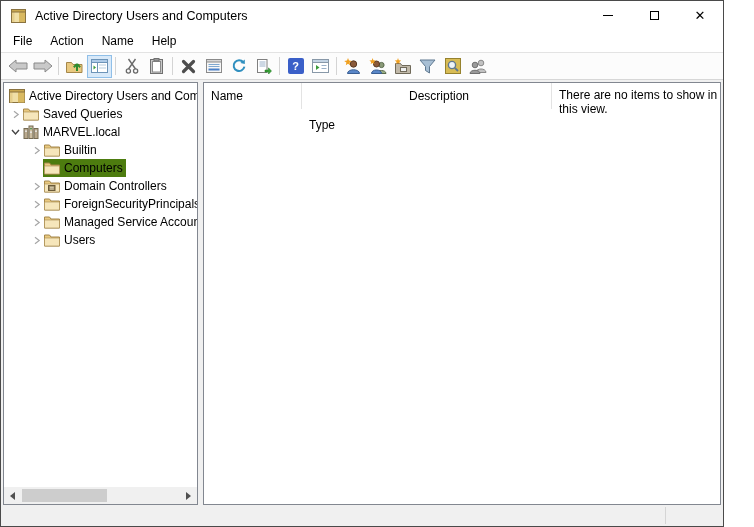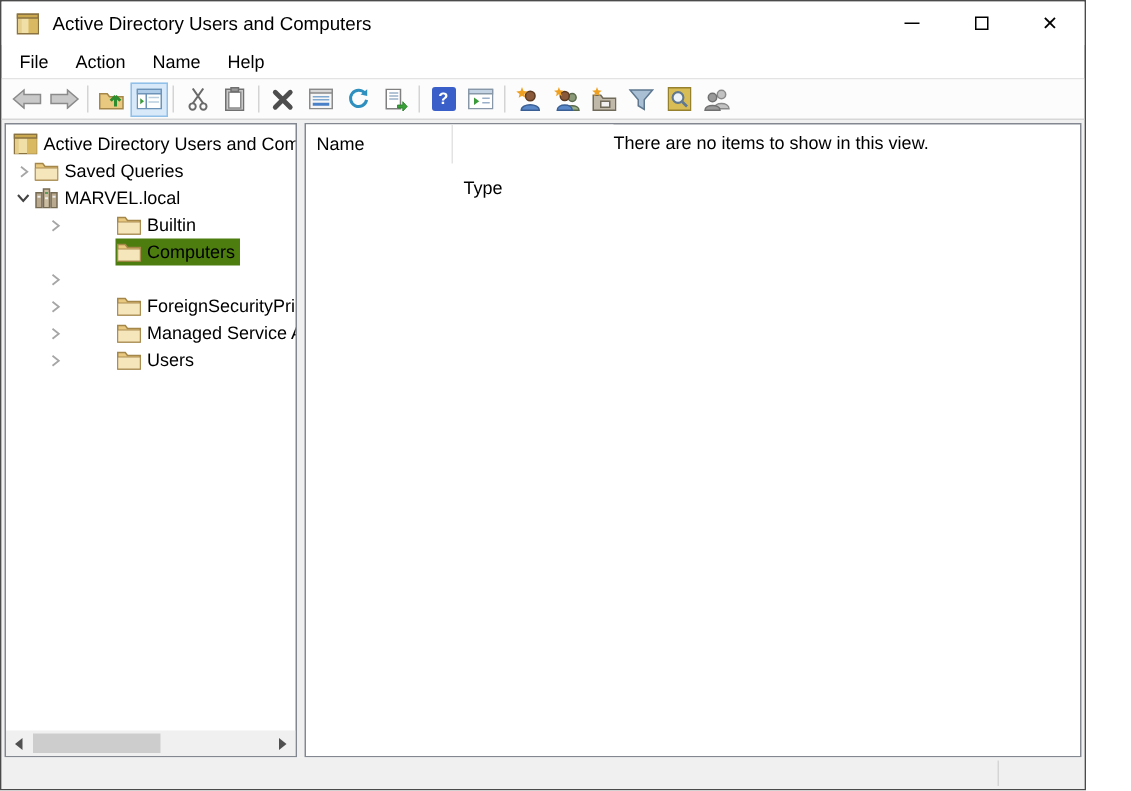--- a/index.html
+++ b/index.html
@@ -38,21 +38,21 @@
   .content { flex: 1 1 auto; background: #f0f0f0; display: flex; padding: 2px 2px 0 2px; gap: 5px; overflow: hidden; }
   .pane { background: #fff; border: 1px solid #828790; height: 423px; }
   .tree-pane { width: 195px; flex: 0 0 auto; position: relative; overflow: hidden; }
   .list-pane { flex: 1 1 auto; display: flex; flex-direction: row; }
 
   
   .tree { padding-top: 4px; overflow: hidden; height: 404px; }
   .tree-row { display: flex; align-items: center; height: 18px; white-space: nowrap; cursor: default; }
   .lvl0 { padding-left: 4px; }
   .lvl1 { padding-left: 5px; }
-  .lvl2 { padding-left: 26px; gap: 34px; }
+  .lvl2 { padding-left: 26px; }
   .chev { width: 13px; height: 16px; display: inline-flex; align-items: center; justify-content: center; flex: 0 0 auto; }
   .row-content { display: inline-flex; align-items: center; padding: 1px 3px 1px 1px; gap: 4px; }
   .row-content.sel { background: #4d7c0f; }
   .tree-ic { width: 16px; height: 14px; flex: 0 0 auto; display: inline-flex; }
   .tree-lbl { line-height: 16px; }
 
   
   .hscroll { position: absolute; left: 0; right: 0; bottom: 0; height: 17px; background: #f0f0f0; display: flex; align-items: center; }
   .hs-arrow { width: 17px; height: 17px; display: flex; align-items: center; justify-content: center; }
   .tri-left { width: 0; height: 0; border-style: solid; border-width: 4px 5px 4px 0; border-color: transparent #505050 transparent transparent; }
@@ -313,20 +313,30 @@
             <span class="tree-lbl">Computers</span>
           </span>
         </div>
 
         <div class="tree-row lvl2">
           <span class="chev">
             <svg width="8" height="9" viewBox="0 0 8 9">
                 <path d="M2 1.2 L6.2 4.5 L2 7.8" fill="none" stroke="#a6a6a6" stroke-width="1.2"></path>
               </svg>
           </span>
+          <span class="row-content">
+            <svg class="tree-ic" viewBox="0 0 16 13">
+              <path d="M.5 1.5h5l1.5 2h8.5v9H.5z" fill="#e9c980" stroke="#a5874a"></path>
+              <path d="M.5 4.5h15v8H.5z" fill="#f6e6bb" stroke="#a5874a" stroke-width="0.6"></path>
+              <rect x="4.5" y="6" width="6.5" height="5" fill="#8d7b55" stroke="#6a5a3a"></rect>
+              <rect x="5.8" y="7.2" width="4" height="1" fill="#e8e0c8"></rect>
+              <rect x="5.8" y="9" width="4" height="1" fill="#e8e0c8"></rect>
+            </svg>
+            <span class="tree-lbl">Domain Controllers</span>
+          </span>
         </div>
 
         <div class="tree-row lvl2">
           <span class="chev">
             <svg width="8" height="9" viewBox="0 0 8 9">
                 <path d="M2 1.2 L6.2 4.5 L2 7.8" fill="none" stroke="#a6a6a6" stroke-width="1.2"></path>
               </svg>
           </span>
           <span class="row-content">
             <svg class="tree-ic" viewBox="0 0 16 13">
@@ -379,20 +389,21 @@
         <div class="hs-arrow">
             <span class="tri-right"></span>
           </div>
       </div>
     </div>
 
     <div class="pane list-pane">
       <div class="list-header">
         <div class="col col-name">Name</div>
         <div class="col col-type">Type</div>
+        <div class="col col-desc">Description</div>
         <div class="col col-rest"></div>
       </div>
       <div class="empty-msg">There are no items to show in this view.</div>
     </div>
 
   </div>
 
   <div class="statusbar">
     <div class="status-div"></div>
   </div>

